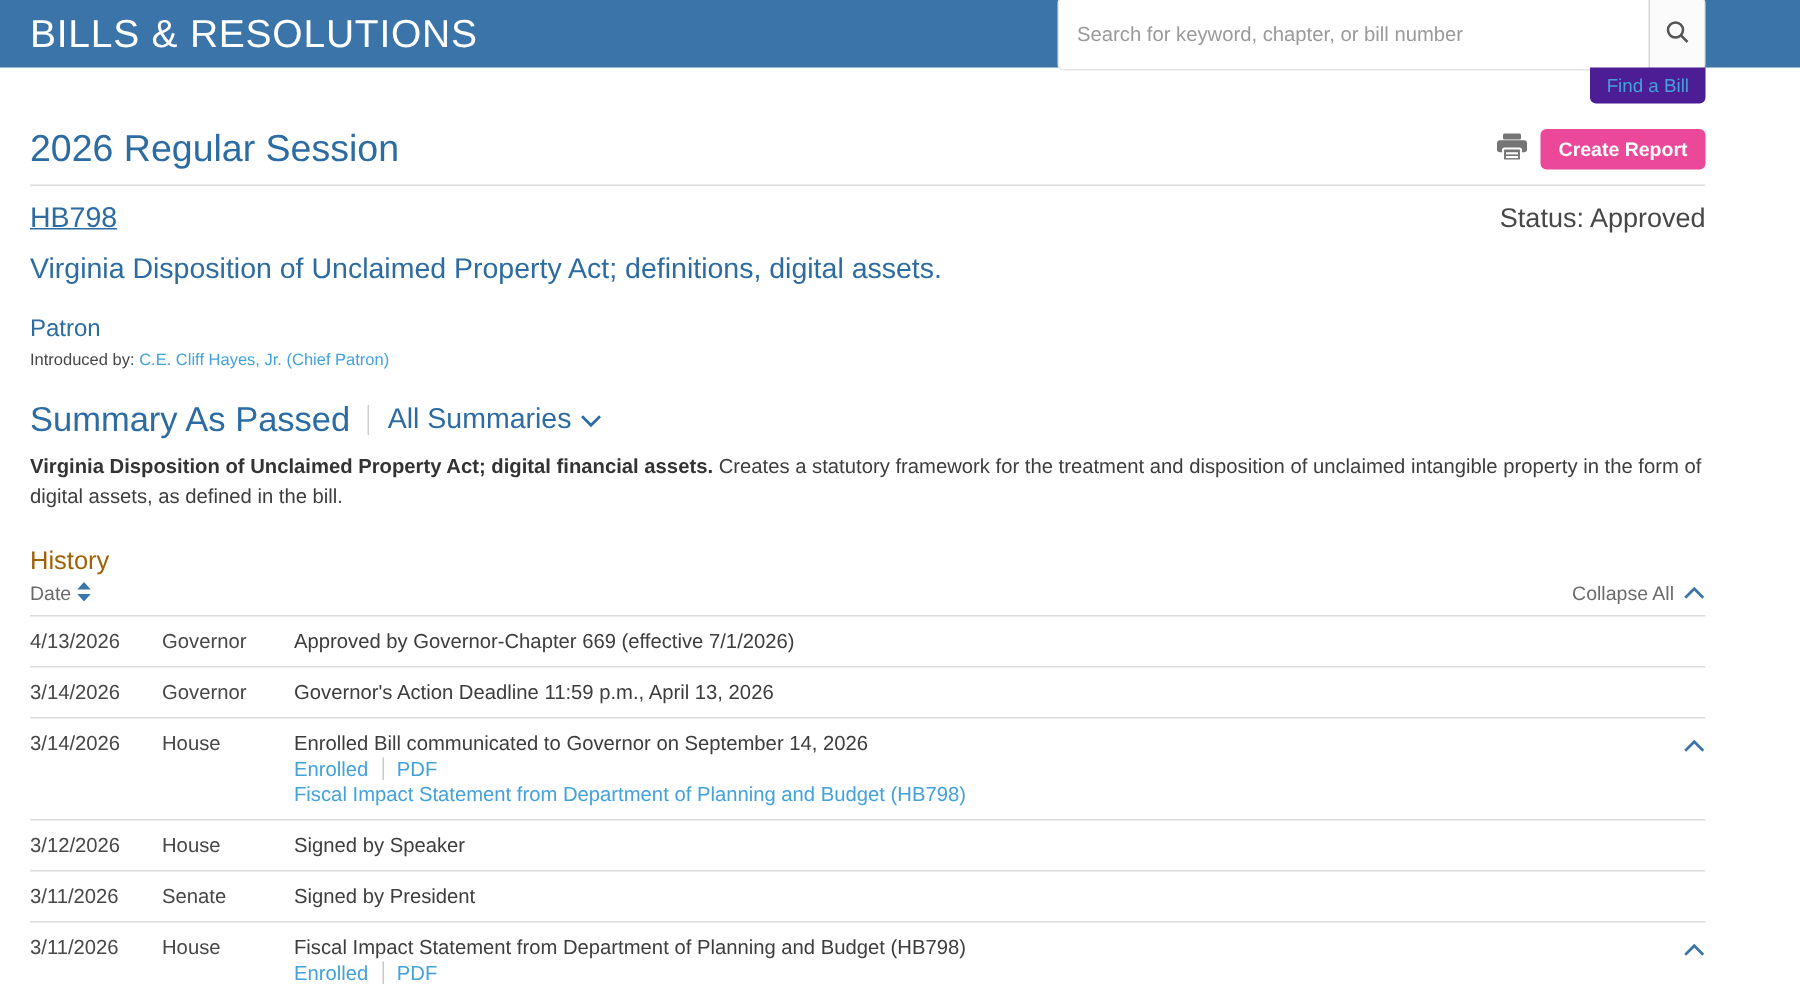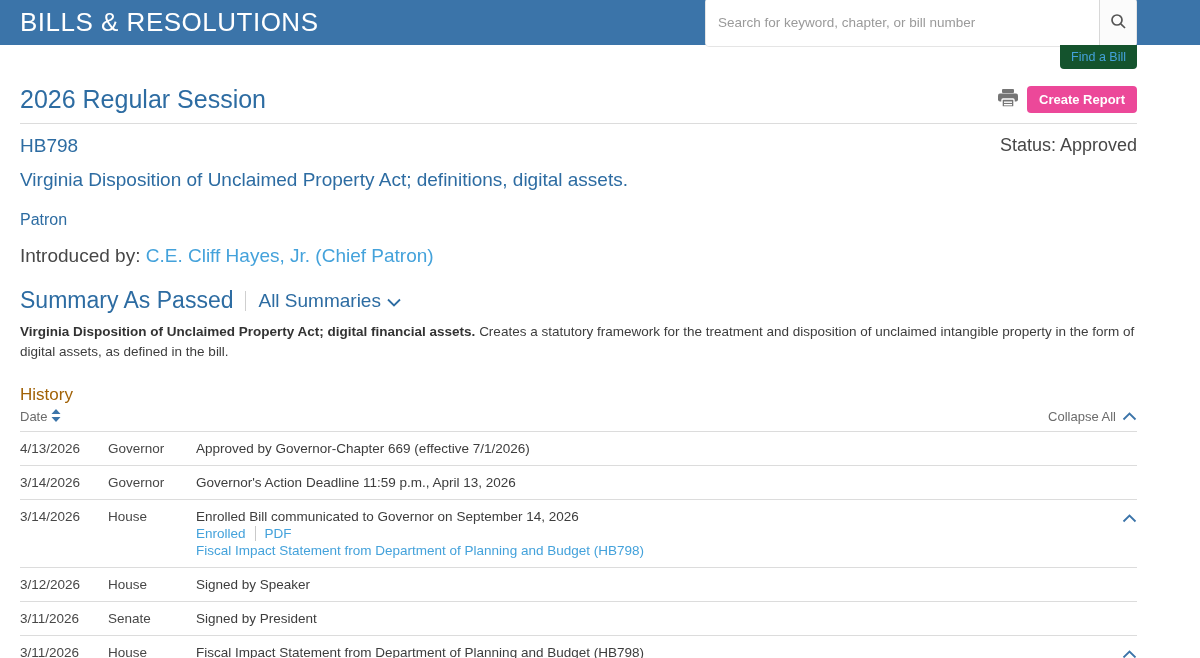--- a/index.html
+++ b/index.html
@@ -13,41 +13,41 @@
   .search-wrap { margin-left: auto; display: flex; width: 432px; height: 49px;
     background: #ffffff; border-radius: 4px; overflow: hidden; border: 1px solid #e5e5e5; }
   .search-input { flex: 1; border: none; outline: none; padding: 0 12px; font-size: 13.5px;
     color: #444; font-family: "Liberation Sans", sans-serif; }
   .search-input::placeholder { color: #9a9a9a; }
   .search-btn { width: 37px; border: none; border-left: 1px solid #d8d8d8; background: #fbfbfb;
     display: flex; align-items: center; justify-content: center; cursor: pointer; }
 
   
   .findbill-row { display: flex; justify-content: flex-end; padding-right: 63px; }
-  .findbill { background: #14532d; color: #44a2db; font-size: 12.5px; padding: 5px 11px;
+  .findbill { background: #4c1d95; color: #44a2db; font-size: 12.5px; padding: 5px 11px;
     border-radius: 0 0 4px 4px; cursor: pointer; }
 
   
   .main { padding: 16px 63px 0 20px; }
   .session-row { display: flex; align-items: center; border-bottom: 1px solid #dcdcdc;
     padding-bottom: 9px; }
   .session-title { color: #2d6ca2; font-size: 25px; font-weight: 400; }
   .session-actions { margin-left: auto; display: flex; align-items: center; gap: 8px; }
   .print-btn { background: none; border: none; cursor: pointer; display: flex; }
   .create-report { background: #ec4899; color: #fff; font-size: 13px; font-weight: 700;
     border: none; border-radius: 4px; padding: 6px 12px; cursor: pointer;
     font-family: "Liberation Sans", sans-serif; }
 
   .bill-row { display: flex; align-items: flex-start; margin-top: 11px; }
-  .bill-number { color: #2d6ca2; font-size: 19px; font-weight: 400; }
+  .bill-number { color: #2d6ca2; font-size: 19px; font-weight: 400; text-decoration: underline; }
   .bill-status { margin-left: auto; color: #474747; font-size: 18px; }
   .bill-title { color: #2d6ca2; font-size: 19px; font-weight: 400; margin-top: 12px; }
 
   .patron-heading { color: #2d6ca2; font-size: 16px; font-weight: 400; margin-top: 20px; }
-  .introduced-line { margin-top: 16px; font-size: 19px; color: #474747; }
+  .introduced-line { margin-top: 5px; font-size: 11px; color: #474747; }
   a.link { color: #44a2db; text-decoration: none; cursor: pointer; }
 
   .summary-head { display: flex; align-items: center; margin-top: 20px; gap: 12px; }
   .summary-heading { color: #2d6ca2; font-size: 23px; font-weight: 400; }
   .vsep { width: 1px; height: 20px; background: #cfcfcf; }
   .all-summaries { display: flex; align-items: center; gap: 6px; color: #2d6ca2;
     font-size: 19px; cursor: pointer; }
   .summary-text { margin-top: 8px; font-size: 13.5px; color: #3d3d3d; line-height: 1.5;
     max-width: 1117px; }
   .summary-text .lead { font-weight: 700; color: #333; }

